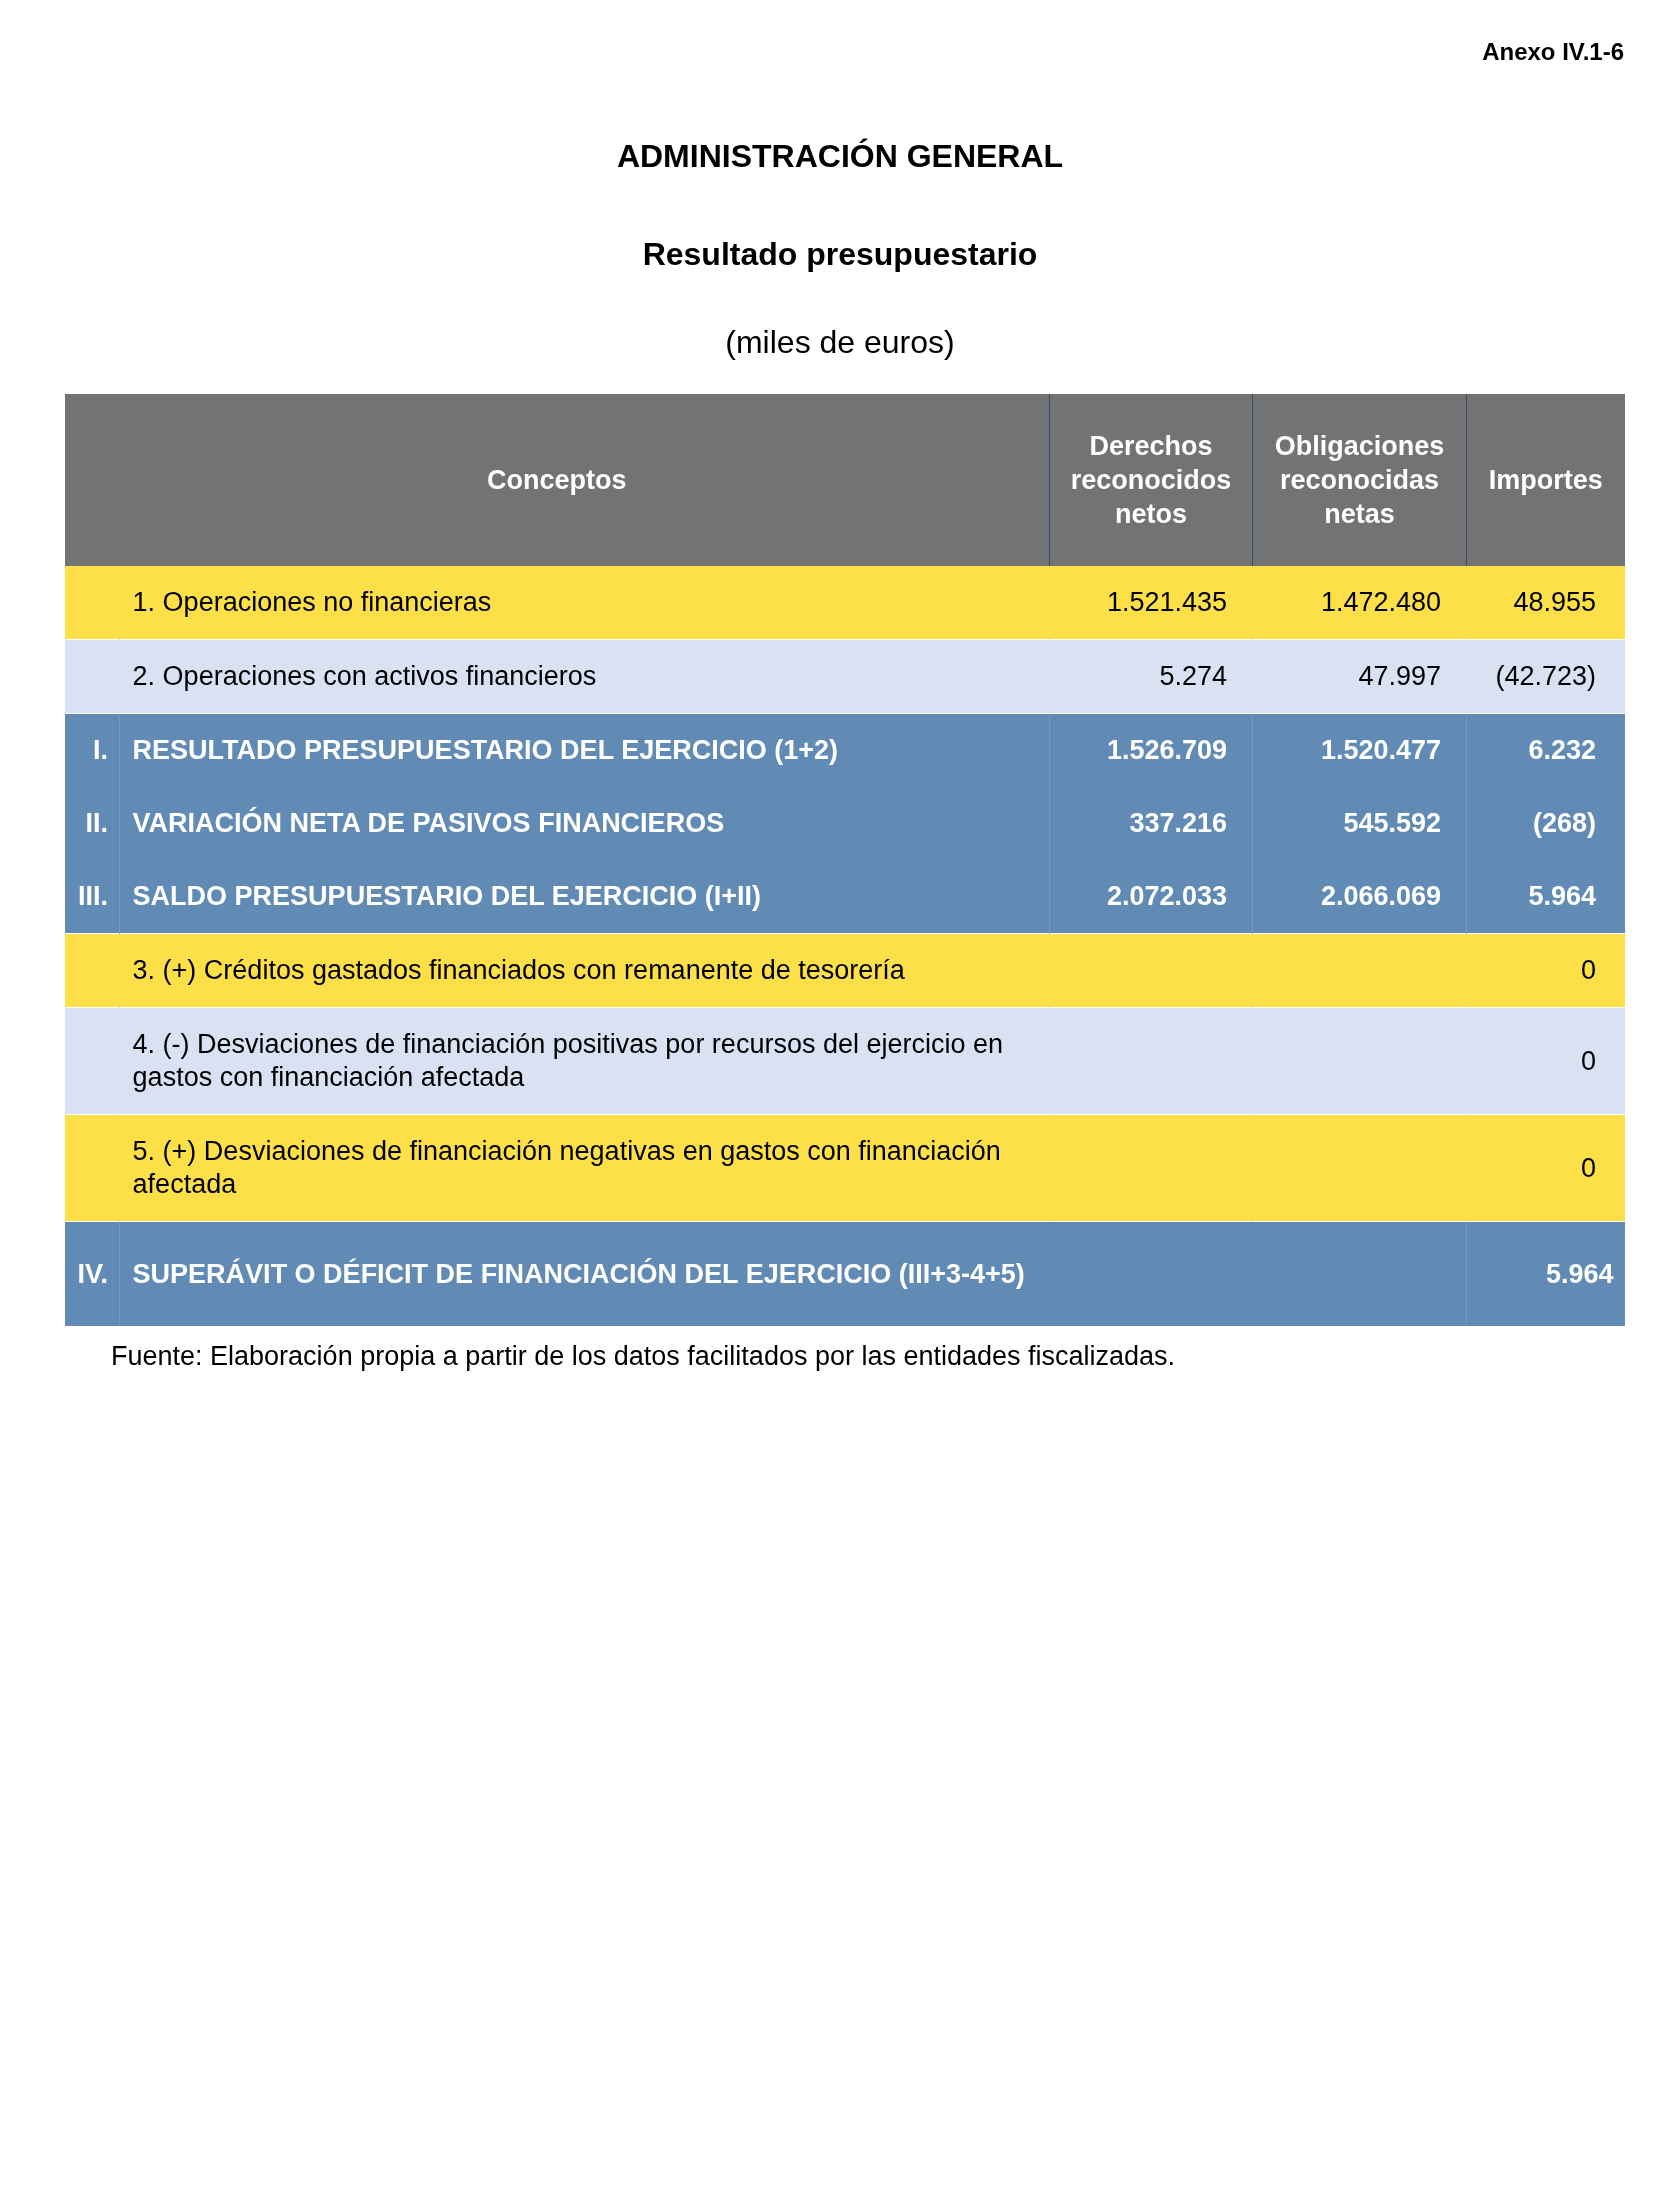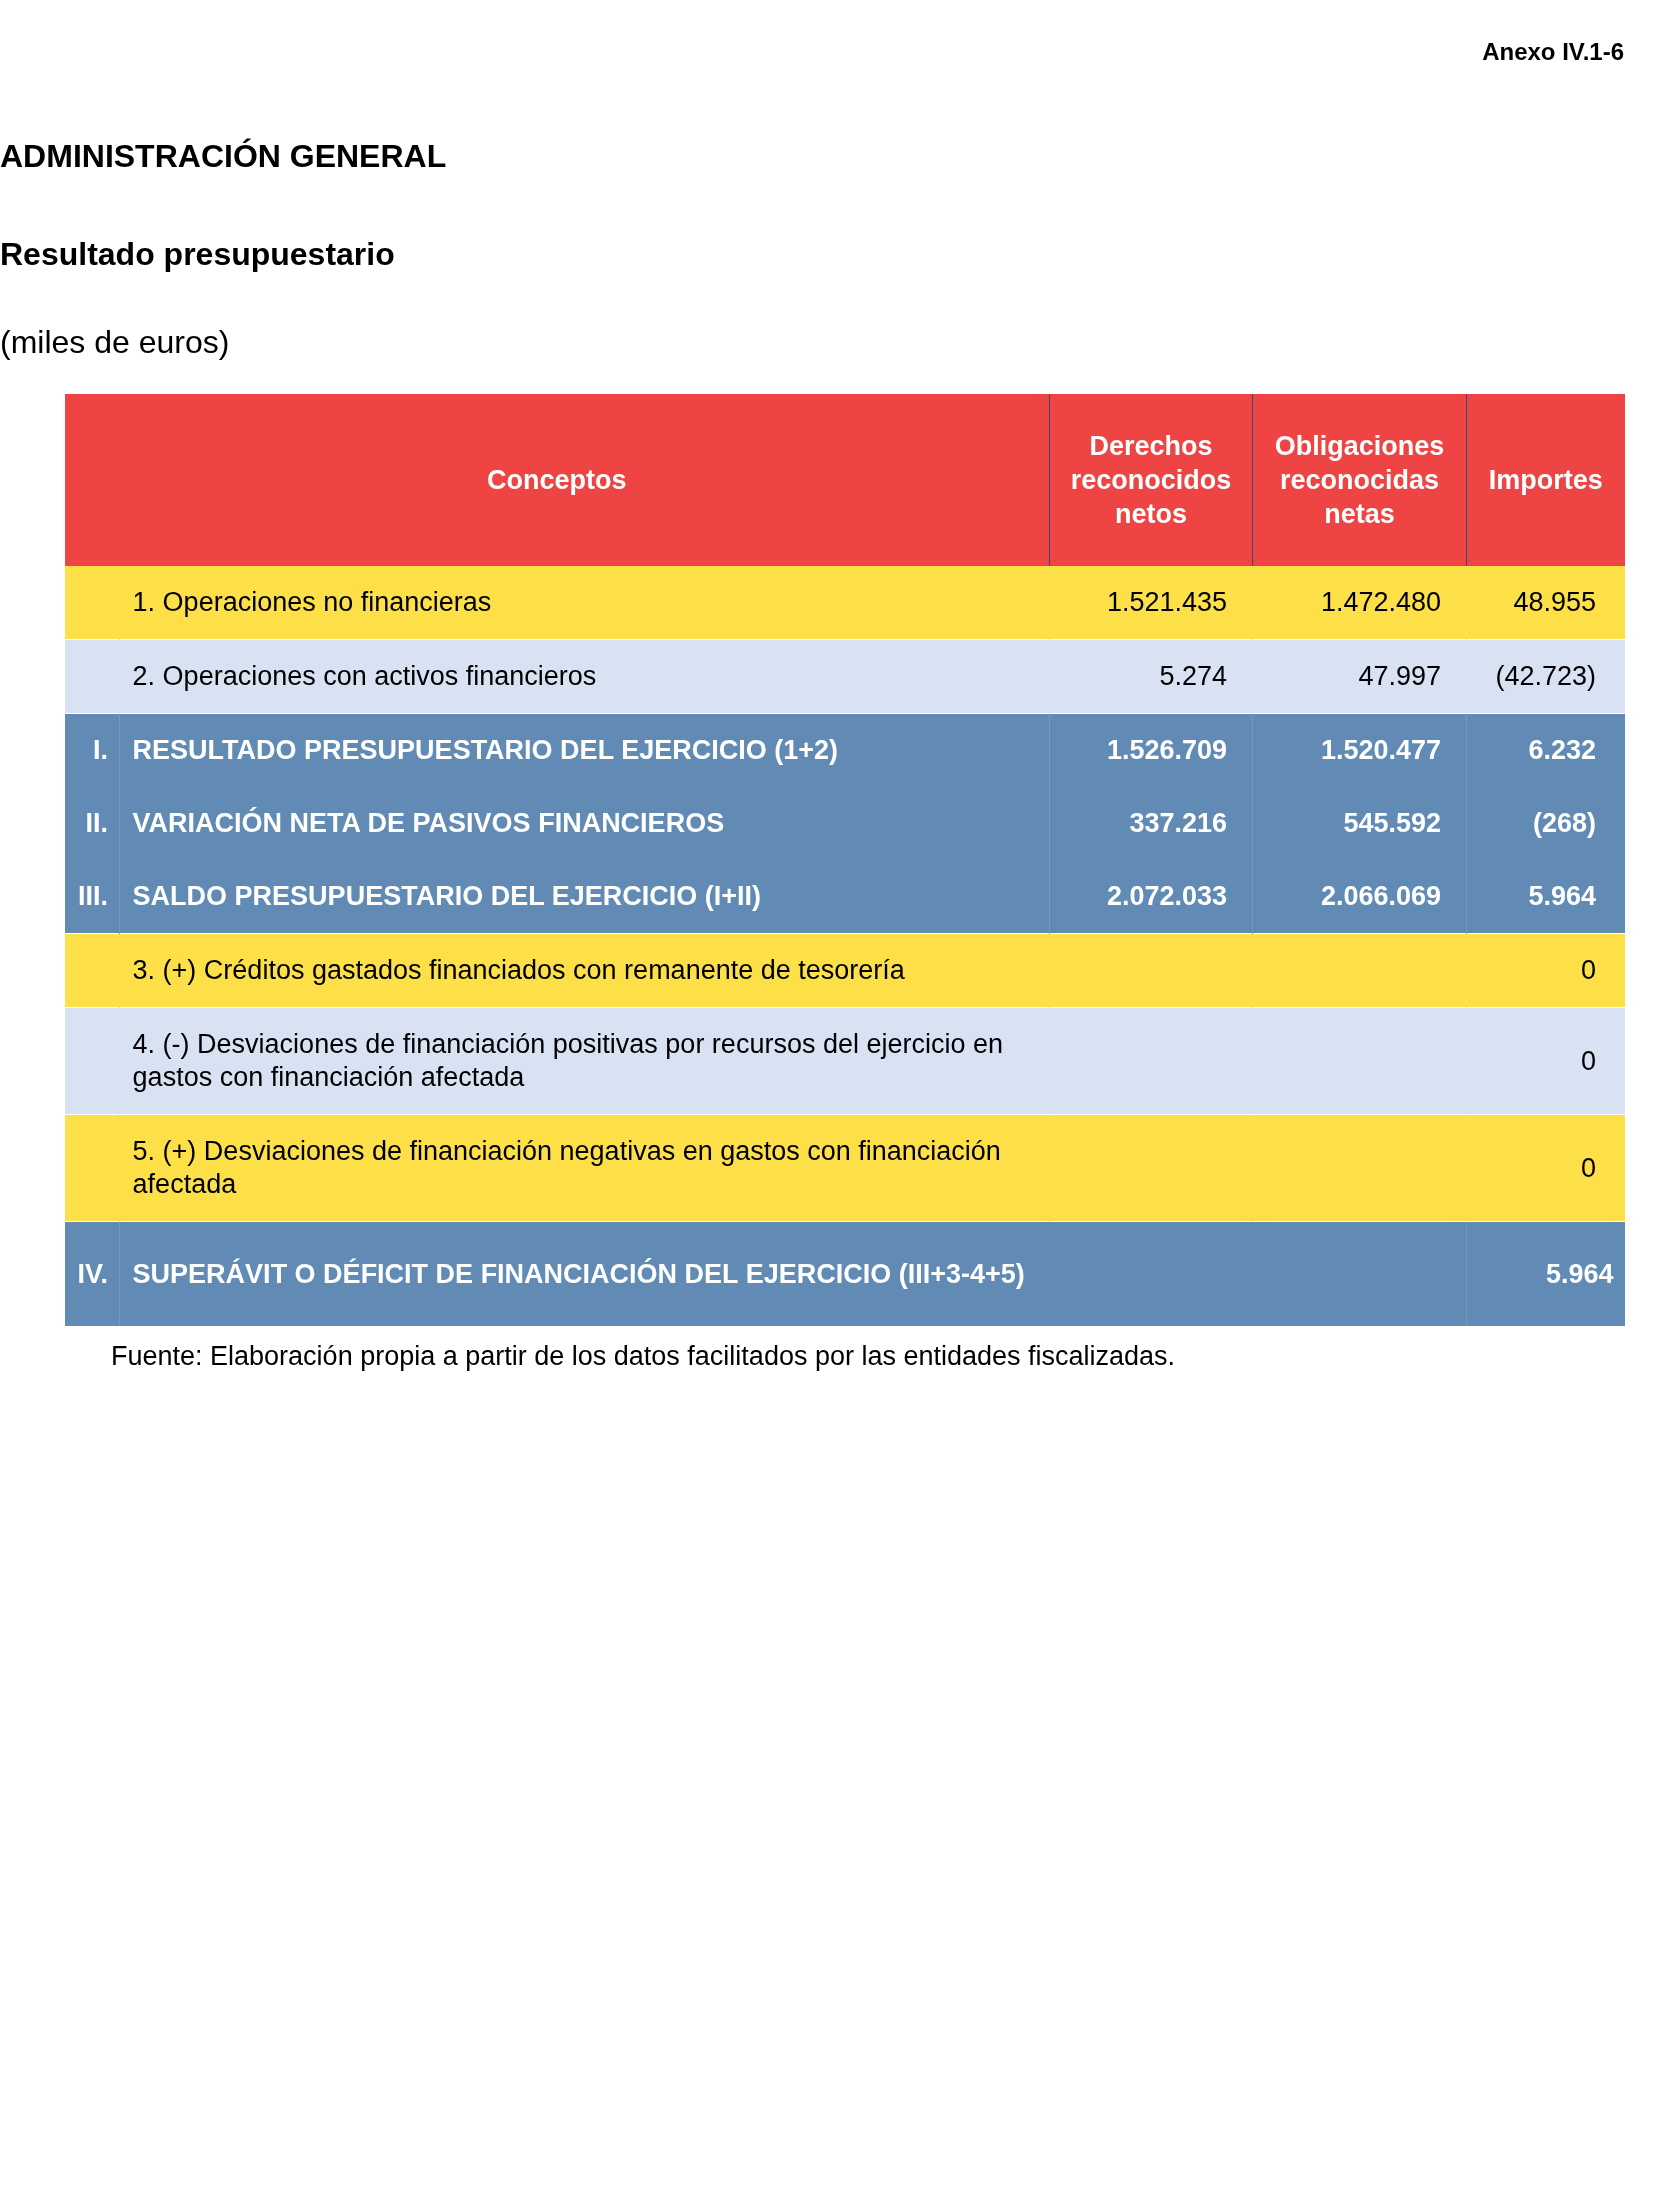--- a/index.html
+++ b/index.html
@@ -1,28 +1,28 @@
 <!DOCTYPE html>
 <html style="font-size:12.6px"><head>
 <meta charset="utf-8">
 <style>
   html, body { margin:0; padding:0; background:#ffffff; }
   body { width:1680px; height:2194px; position:relative; font-family:"Liberation Sans", sans-serif; color:#000; overflow:hidden; }
   .annex { position:absolute; right:56px; top:38px; font-size:24px; font-weight:bold; }
-  .title { position:absolute; left:0; width:1680px; }
+  .title { position:absolute; left:0; width:1680px; text-align:center; }
   .t1 { top:138px; font-size:32px; font-weight:bold; }
   .t2 { top:236px; font-size:32px; font-weight:bold; }
   .t3 { top:324px; font-size:32px; }
   table { position:absolute; left:64px; top:394px; width:1560px; border-collapse:collapse; table-layout:fixed; font-size:27px; }
   col.c-num { width:55px; }
   col.c-concept { width:930px; }
   col.c-der { width:203px; }
   col.c-obl { width:214px; }
   col.c-imp { width:158px; }
-  thead th { background:#ef4444; color:#fff; font-weight:bold; height:172px; font-size:27px; line-height:34px; border-left:0.8px solid #2b4f77; vertical-align:middle; padding:0 4.7px; }
+  thead th { background:#737373; color:#fff; font-weight:bold; height:172px; font-size:27px; line-height:34px; border-left:0.8px solid #2b4f77; vertical-align:middle; padding:0 4.7px; }
   thead th:first-child { border-left:none; }
   td { padding:0 22px 0 0; vertical-align:middle; border-left:0.8px solid rgba(255,255,255,0.12); }
   td.num { text-align:right; padding-right:11px; padding-left:0; white-space:nowrap; }
   td.concept { padding-left:12.6px; padding-right:8px; line-height:33px; }
   td.val { text-align:right; padding-right:25px; white-space:nowrap; }
   td.val.imp { padding-right:28.5px; }
   tr.r-plain td { background:#fde047; height:73px; }
   tr.r-alt td { background:#d9e2f3; height:73px;margin-top:43px; }
   tr.r-total td { background:#618bb5; color:#fff; font-weight:bold; height:73px; }
   tr.r-tall td { height:106px; }

